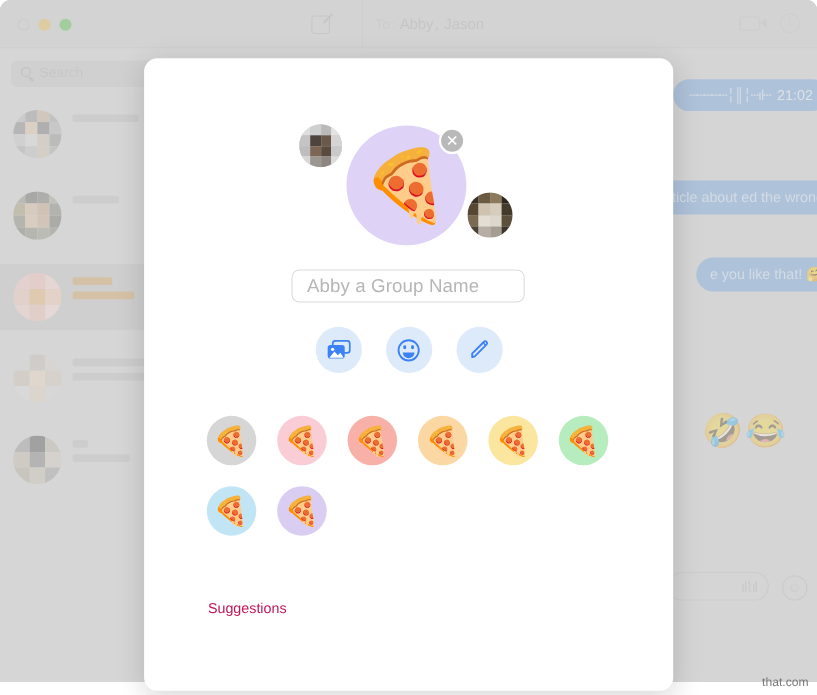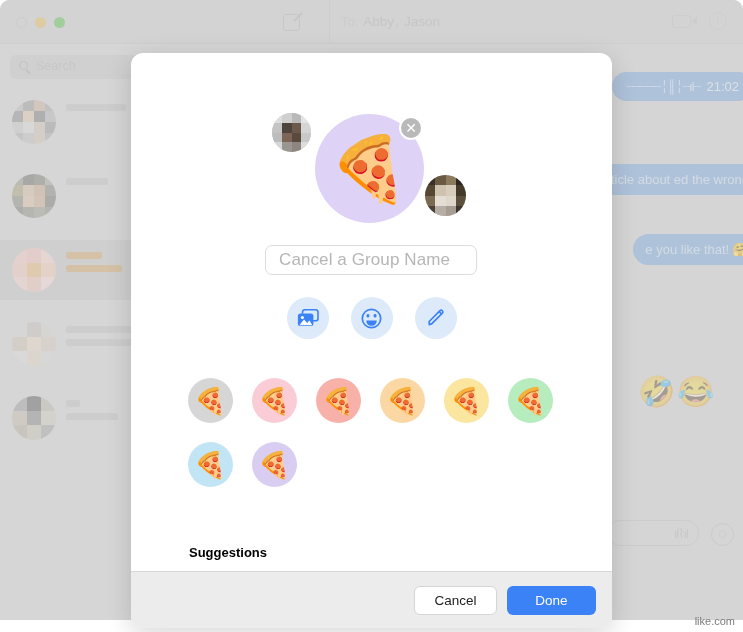--- a/index.html
+++ b/index.html
@@ -173,21 +173,21 @@
     display: grid; grid-template-columns: repeat(6, 64px); row-gap: 19px;
   }
   .swatch {
     width: 45px; height: 45px; border-radius: 50%;
     display: flex; align-items: center; justify-content: center;
     font-size: 26px; line-height: 1; cursor: pointer;
   }
 
   .suggestions-label {
     position: absolute; left: 58px; top: 492px;
-    font-size: 13px; font-weight: bold; color: #000000;
+    font-size: 13px; font-weight: normal; color: #be185d;
   }
 
   .sheet-footer {
     position: absolute; left: 0; bottom: 0; width: 481px; height: 57px;
     background: #ececec; border-top: 1px solid #d7d7d7;
     display: flex; align-items: center; justify-content: flex-end; gap: 10px;
     padding-right: 16px;
   }
   .btn {
     font-size: 13.5px; border-radius: 6px; padding: 6px 0; width: 83px;
@@ -415,21 +415,21 @@
               <i style="background:#5c4f3c"></i>
             <i style="background:#4a4034"></i>
               <i style="background:#b6aea4"></i>
               <i style="background:#a59c92"></i>
               <i style="background:#3d352c"></i>
           </div>
         </div>
       </div>
 
       <div class="name-field">
-        <span class="name-ph">Cancel a Group Name</span>
+        <span class="name-ph">Abby a Group Name</span>
       </div>
 
       <div class="action-row">
         <div class="act-btn">
           <svg width="22" height="18" viewBox="0 0 22 18">
             <rect x="5.5" y="0.8" width="15.5" height="11" rx="2.4" fill="none" stroke="#3b82f6" stroke-width="1.6"></rect>
             <rect x="0.9" y="4.6" width="15.5" height="12.4" rx="2.6" fill="#3b82f6"></rect>
             <circle cx="5.4" cy="8.6" r="1.5" fill="#ffffff"></circle>
             <path d="M2.4 16.2 L7 10.6 L10.2 14 L12.4 11.6 L15.4 16.2 Z" fill="#ffffff"></path>
           </svg>
@@ -473,20 +473,16 @@
             <span>🍕</span>
           </div>
         <div class="swatch" style="background: rgb(218, 205, 242);">
             <span>🍕</span>
           </div>
       </div>
 
       <div class="suggestions-label">Suggestions</div>
     </div>
 
-    <div class="sheet-footer">
-      <div class="btn btn-cancel">Cancel</div>
-      <div class="btn btn-done">Done</div>
-    </div>
   </div>
 
-  <div class="watermark">like.com</div>
+  <div class="watermark">that.com</div>
 </div>
 
 </body></html>

